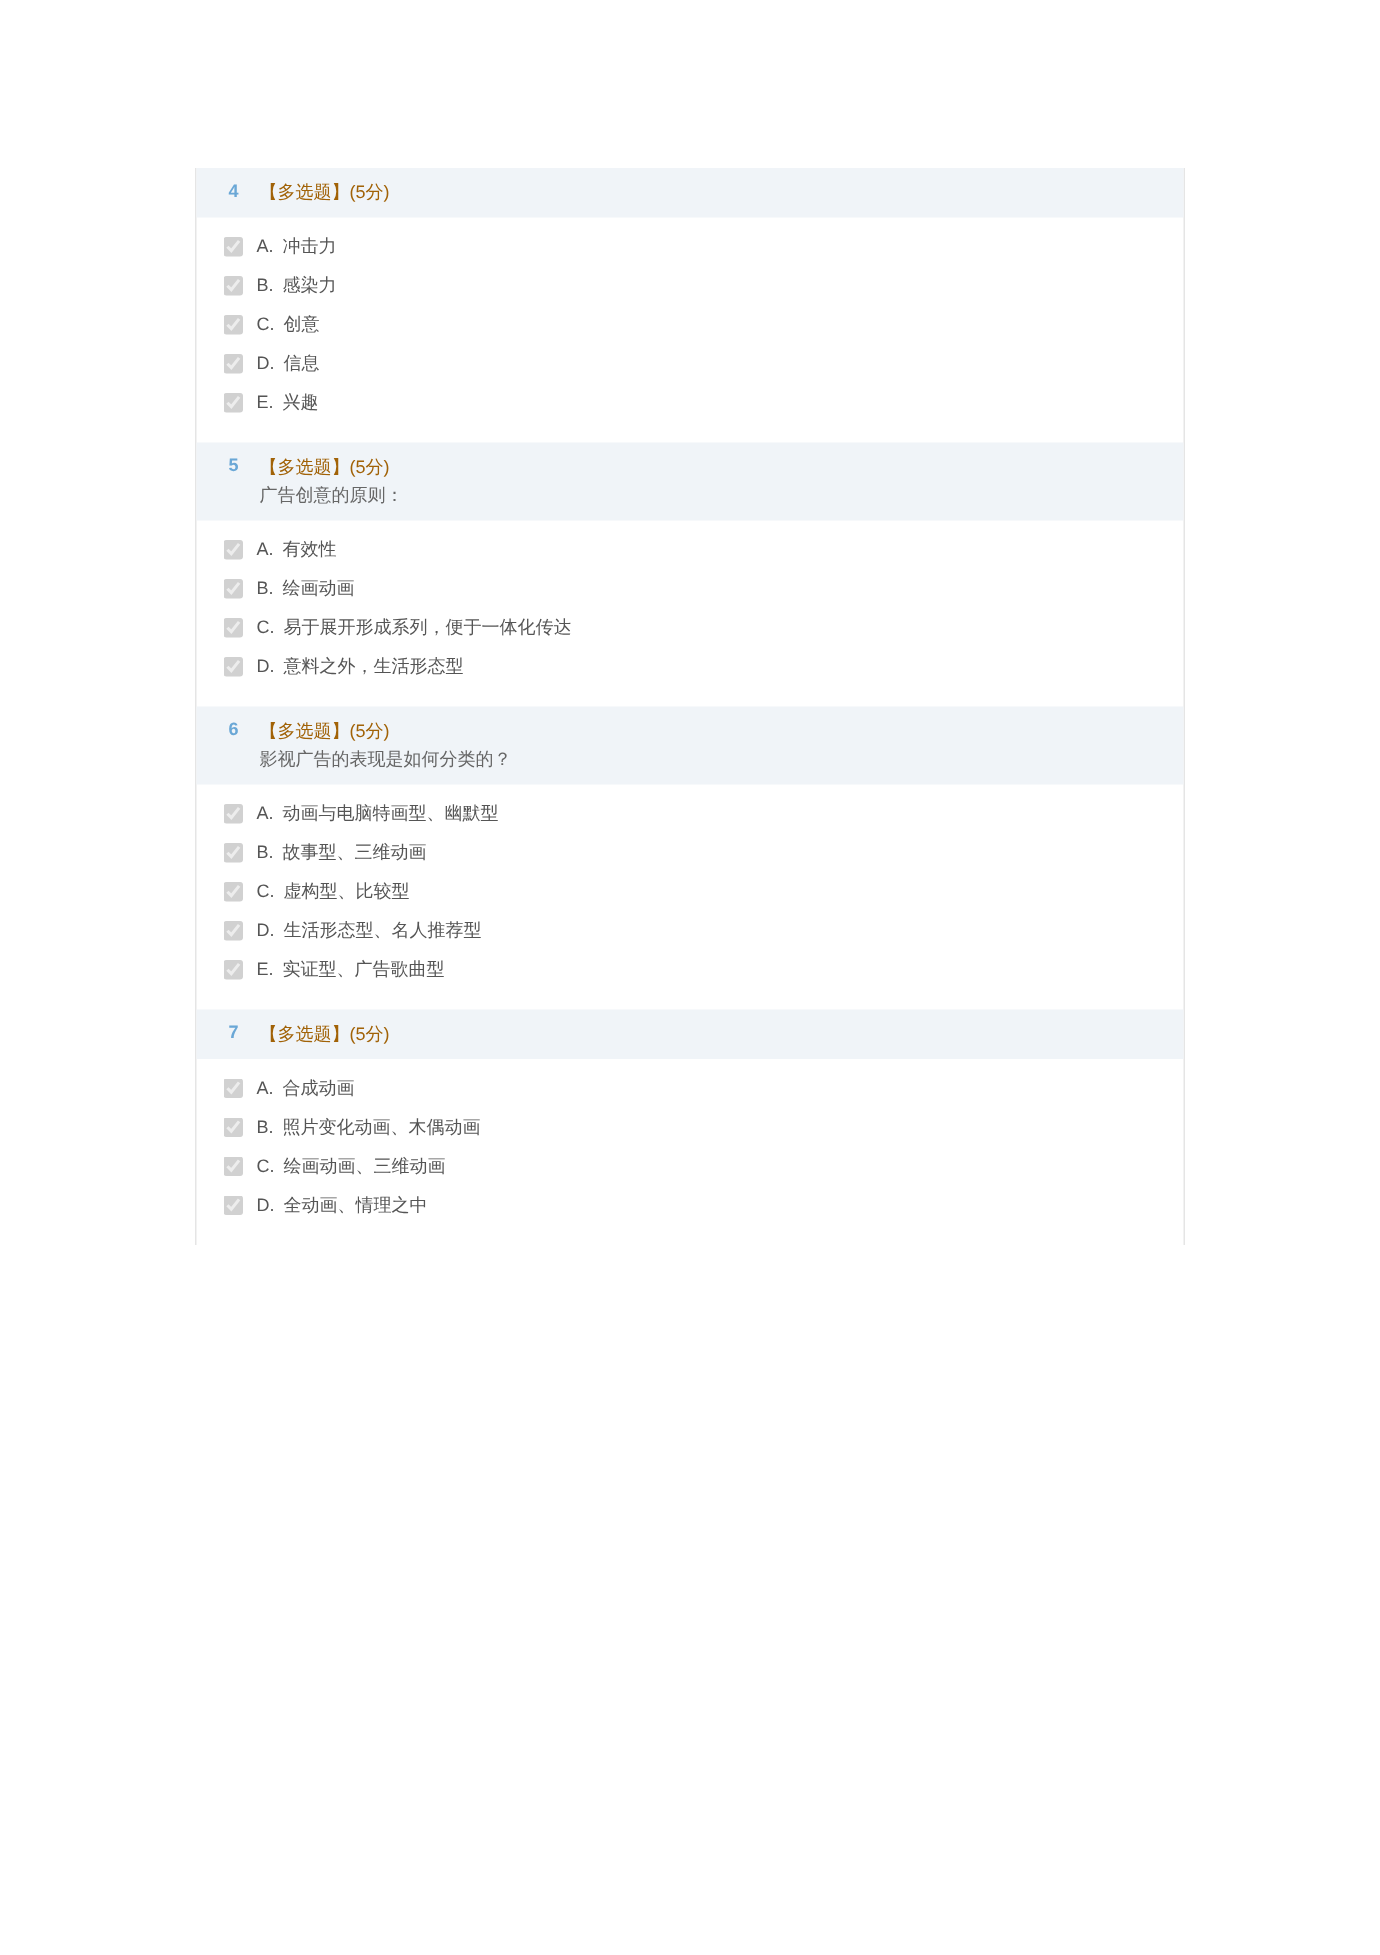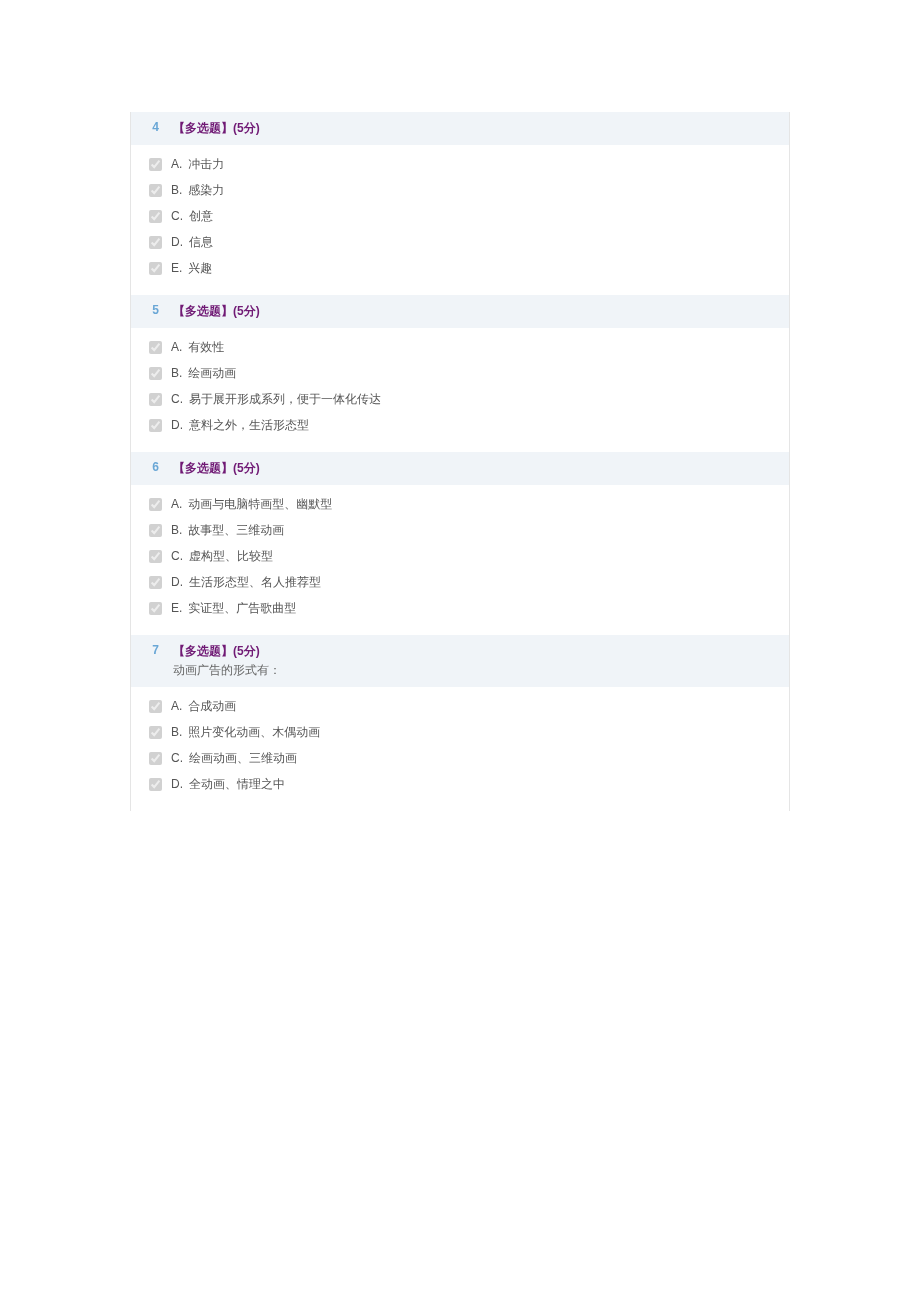--- a/index.html
+++ b/index.html
@@ -30,22 +30,22 @@
     color: #6aa7d6;
     font-weight: bold;
     width: 14px;
     text-align: right;
     flex: 0 0 auto;
   }
   .qtitlewrap {
     flex: 1 1 auto;
   }
   .qtype {
-    color: #701a75;
-    font-weight: bold;
+    color: #a16207;
+    font-weight: normal;
   }
   .qprompt {
     color: #666;
     margin-top: 2px;
   }
   .opts {
     padding: 6px 0 14px 0;
   }
   .opt {
     display: flex;
@@ -97,20 +97,21 @@
         <div class="opt">
           <input type="checkbox" disabled="" checked="" style="">
           <span class="opt-label">E.</span>
           <span class="opt-label">兴趣</span>
         </div>
       </div>
       <div class="qhead">
         <div class="qnum">5</div>
         <div class="qtitlewrap">
           <div class="qtype">【多选题】(5分)</div>
+          <div class="qprompt">广告创意的原则：</div>
         </div>
       </div>
       <div class="opts">
         <div class="opt">
           <input type="checkbox" disabled="" checked="" style="">
           <span class="opt-label">A.</span>
           <span class="opt-label">有效性</span>
         </div>
         <div class="opt">
           <input type="checkbox" disabled="" checked="" style="">
@@ -125,20 +126,21 @@
         <div class="opt">
           <input type="checkbox" disabled="" checked="" style="">
           <span class="opt-label">D.</span>
           <span class="opt-label">意料之外，生活形态型</span>
         </div>
       </div>
       <div class="qhead">
         <div class="qnum">6</div>
         <div class="qtitlewrap">
           <div class="qtype">【多选题】(5分)</div>
+          <div class="qprompt">影视广告的表现是如何分类的？</div>
         </div>
       </div>
       <div class="opts">
         <div class="opt">
           <input type="checkbox" disabled="" checked="" style="">
           <span class="opt-label">A.</span>
           <span class="opt-label">动画与电脑特画型、幽默型</span>
         </div>
         <div class="opt">
           <input type="checkbox" disabled="" checked="" style="">
@@ -158,21 +160,20 @@
         <div class="opt">
           <input type="checkbox" disabled="" checked="" style="">
           <span class="opt-label">E.</span>
           <span class="opt-label">实证型、广告歌曲型</span>
         </div>
       </div>
       <div class="qhead">
         <div class="qnum">7</div>
         <div class="qtitlewrap">
           <div class="qtype">【多选题】(5分)</div>
-          <div class="qprompt">动画广告的形式有：</div>
         </div>
       </div>
       <div class="opts">
         <div class="opt">
           <input type="checkbox" disabled="" checked="" style="">
           <span class="opt-label">A.</span>
           <span class="opt-label">合成动画</span>
         </div>
         <div class="opt">
           <input type="checkbox" disabled="" checked="" style="">

